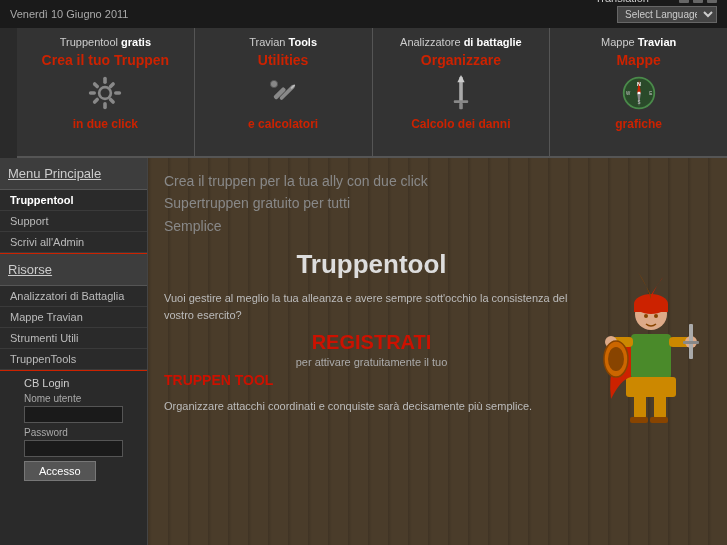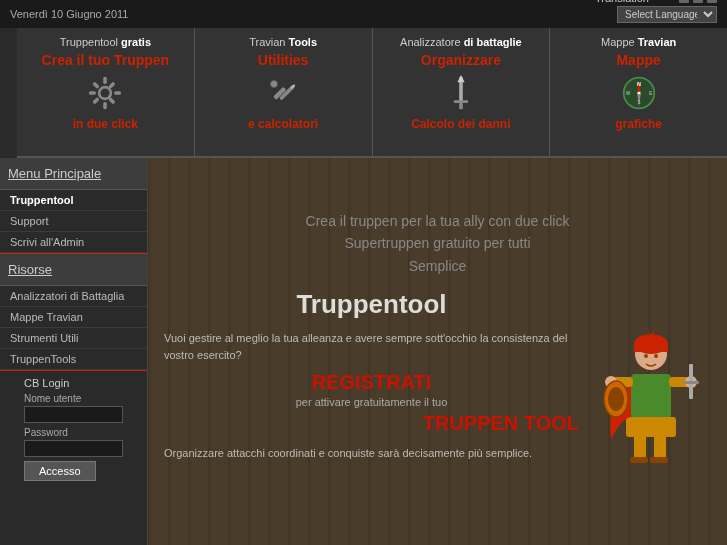--- a/index.html
+++ b/index.html
@@ -204,23 +204,21 @@
         rgba(0,0,0,0.15) 0px,
         rgba(0,0,0,0) 4px,
         rgba(0,0,0,0) 20px
       );
       padding: 12px 16px;
       overflow-y: auto;
       position: relative;
     }
 
     #tagline-block {
-      text-align: center;
       margin-bottom: 12px;
-      margin-top: 40px;
     }
     .tagline-line {
       color: #888;
       font-size: 14px;
       line-height: 1.6;
     }
 
     #truppentool-main {
       display: flex;
       gap: 12px;
@@ -249,23 +247,23 @@
       margin: 6px 0 2px;
     }
     #per-attivare {
       font-size: 11px;
       color: #aaa;
       text-align: center;
       margin-bottom: 4px;
     }
     #truppen-tool-label {
       color: #cc1100;
-      font-size: 20px;
+      font-size: 14px;
       font-weight: bold;
-      text-align: right;
+      text-align: left;
       margin-bottom: 10px;
     }
     #organizzare-desc {
       font-size: 11px;
       color: #bbb;
       line-height: 1.5;
     }
 
     
     #soldier-area {

